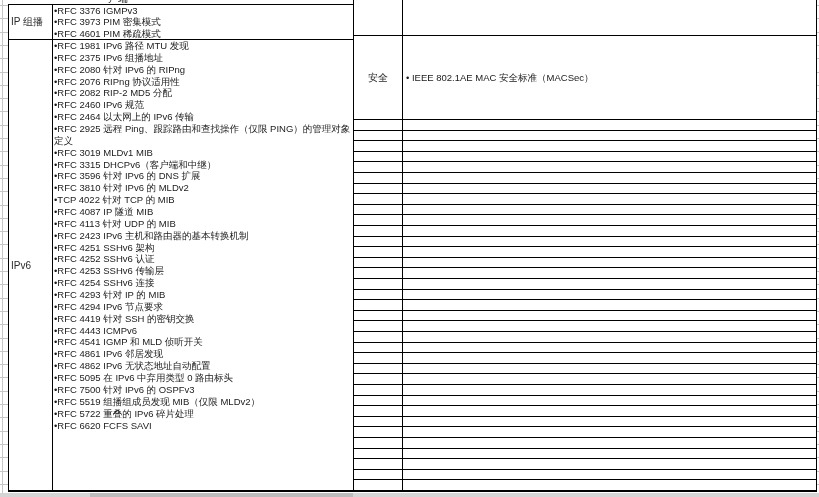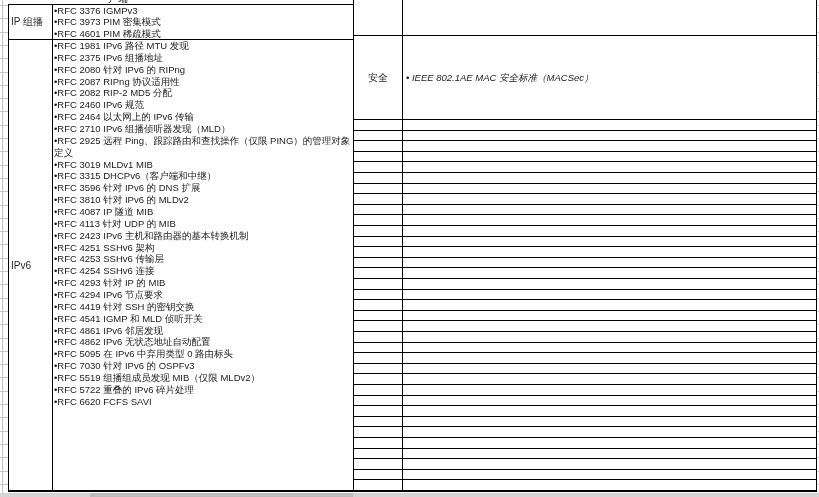--- a/index.html
+++ b/index.html
@@ -13,21 +13,21 @@
   .vline.gray{background:#c6c6c6;}
   .tick{position:absolute;height:1px;background:#c6c6c6;}
   .cell-label{position:absolute;display:flex;align-items:center;font-size:10px;color:#2a2a2a;}
   .cell-label span{padding-left:2px;white-space:nowrap;}
   .list-cell{position:absolute;overflow:hidden;font-size:9.5px;}
   .list-cell .li{white-space:normal;word-break:break-all;}
   #list-multicast .li{line-height:11.3px;}
   #list-ipv6 .li{line-height:11.866px;}
   #cat-security{justify-content:center;}
   #cat-security span{padding-left:0;}
-  #sec-content{position:absolute;display:flex;align-items:center;font-size:9.5px;overflow:hidden;font-style:italic;}
+  #sec-content{position:absolute;display:flex;align-items:center;font-size:9.5px;overflow:hidden;}
   #sec-content .li{padding-left:3px;line-height:12px;white-space:nowrap;}
   #topfrag{position:absolute;left:108px;top:0;width:44px;height:3px;overflow:hidden;font-size:10px;}
   #topfrag span{display:block;margin-top:-8px;white-space:nowrap;}
   .bottom-strip{position:absolute;top:493px;height:4px;background:#d5d5d5;}
   .bottom-strip.dark{background:#bcbcbc;}
 </style>
 </head>
 <body>
 
 <div id="screen">
@@ -173,44 +173,46 @@
   </div>
   <div class="list-cell" id="list-multicast" style="left:54px;top:5px;width:298px;height:34px">
       <div class="li">•RFC 3376 IGMPv3</div>
       <div class="li">•RFC 3973 PIM 密集模式</div>
       <div class="li">•RFC 4601 PIM 稀疏模式</div>
     </div>
   <div class="list-cell" id="list-ipv6" style="left:54px;top:40px;width:299px;height:450px">
       <div class="li">•RFC 1981 IPv6 路径 MTU 发现</div>
       <div class="li">•RFC 2375 IPv6 组播地址</div>
       <div class="li">•RFC 2080 针对 IPv6 的 RIPng</div>
-      <div class="li">•RFC 2087 RIPng 协议适用性</div>
+      <div class="li">•RFC 2076 RIPng 协议适用性</div>
       <div class="li">•RFC 2082 RIP-2 MD5 分配</div>
       <div class="li">•RFC 2460 IPv6 规范</div>
       <div class="li">•RFC 2464 以太网上的 IPv6 传输</div>
-      <div class="li">•RFC 2710 IPv6 组播侦听器发现（MLD）</div>
       <div class="li">•RFC 2925 远程 Ping、跟踪路由和查找操作（仅限 PING）的管理对象定义</div>
       <div class="li">•RFC 3019 MLDv1 MIB</div>
       <div class="li">•RFC 3315 DHCPv6（客户端和中继）</div>
       <div class="li">•RFC 3596 针对 IPv6 的 DNS 扩展</div>
       <div class="li">•RFC 3810 针对 IPv6 的 MLDv2</div>
+      <div class="li">•TCP 4022 针对 TCP 的 MIB</div>
       <div class="li">•RFC 4087 IP 隧道 MIB</div>
       <div class="li">•RFC 4113 针对 UDP 的 MIB</div>
       <div class="li">•RFC 2423 IPv6 主机和路由器的基本转换机制</div>
       <div class="li">•RFC 4251 SSHv6 架构</div>
+      <div class="li">•RFC 4252 SSHv6 认证</div>
       <div class="li">•RFC 4253 SSHv6 传输层</div>
       <div class="li">•RFC 4254 SSHv6 连接</div>
       <div class="li">•RFC 4293 针对 IP 的 MIB</div>
       <div class="li">•RFC 4294 IPv6 节点要求</div>
       <div class="li">•RFC 4419 针对 SSH 的密钥交换</div>
+      <div class="li">•RFC 4443 ICMPv6</div>
       <div class="li">•RFC 4541 IGMP 和 MLD 侦听开关</div>
       <div class="li">•RFC 4861 IPv6 邻居发现</div>
       <div class="li">•RFC 4862 IPv6 无状态地址自动配置</div>
       <div class="li">•RFC 5095 在 IPv6 中弃用类型 0 路由标头</div>
-      <div class="li">•RFC 7030 针对 IPv6 的 OSPFv3</div>
+      <div class="li">•RFC 7500 针对 IPv6 的 OSPFv3</div>
       <div class="li">•RFC 5519 组播组成员发现 MIB（仅限 MLDv2）</div>
       <div class="li">•RFC 5722 重叠的 IPv6 碎片处理</div>
       <div class="li">•RFC 6620 FCFS SAVI</div>
     </div>
 
   <div class="cell-label" id="cat-security" style="left:354px;top:36px;width:48px;height:83px">
     <span>安全</span>
   </div>
   <div id="sec-content" style="left:403px;top:36px;width:413px;height:83px">
       <div class="li">• IEEE 802.1AE MAC 安全标准（MACSec）</div>

